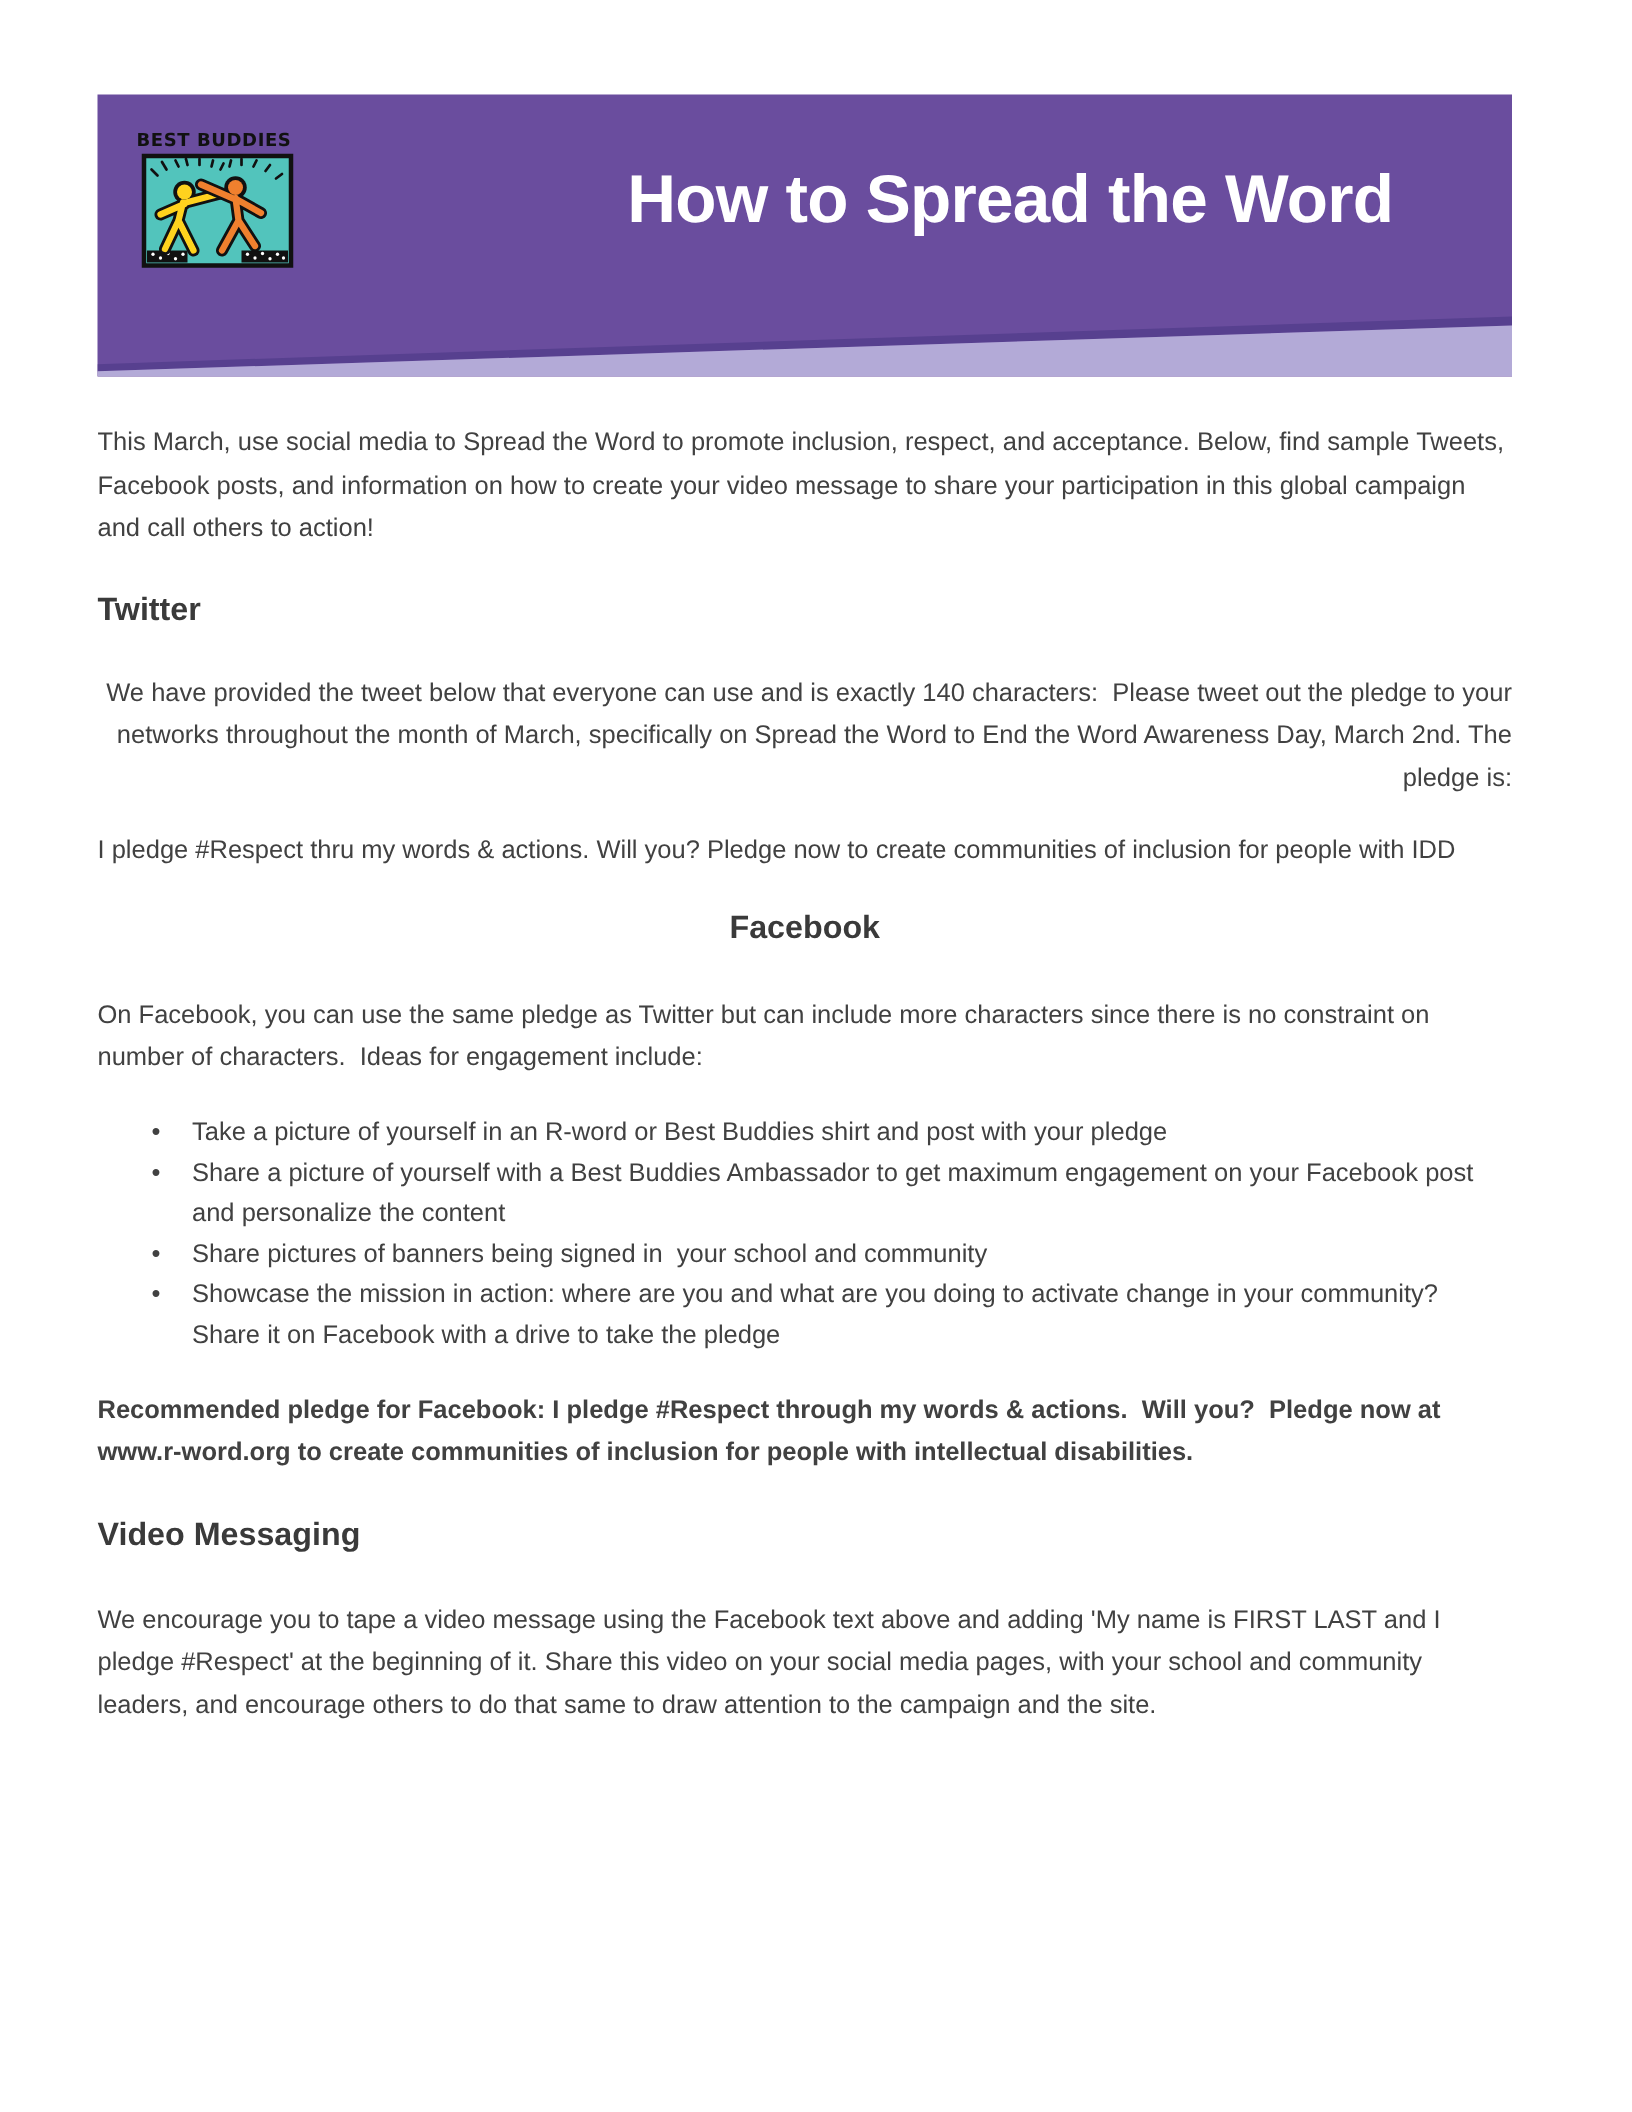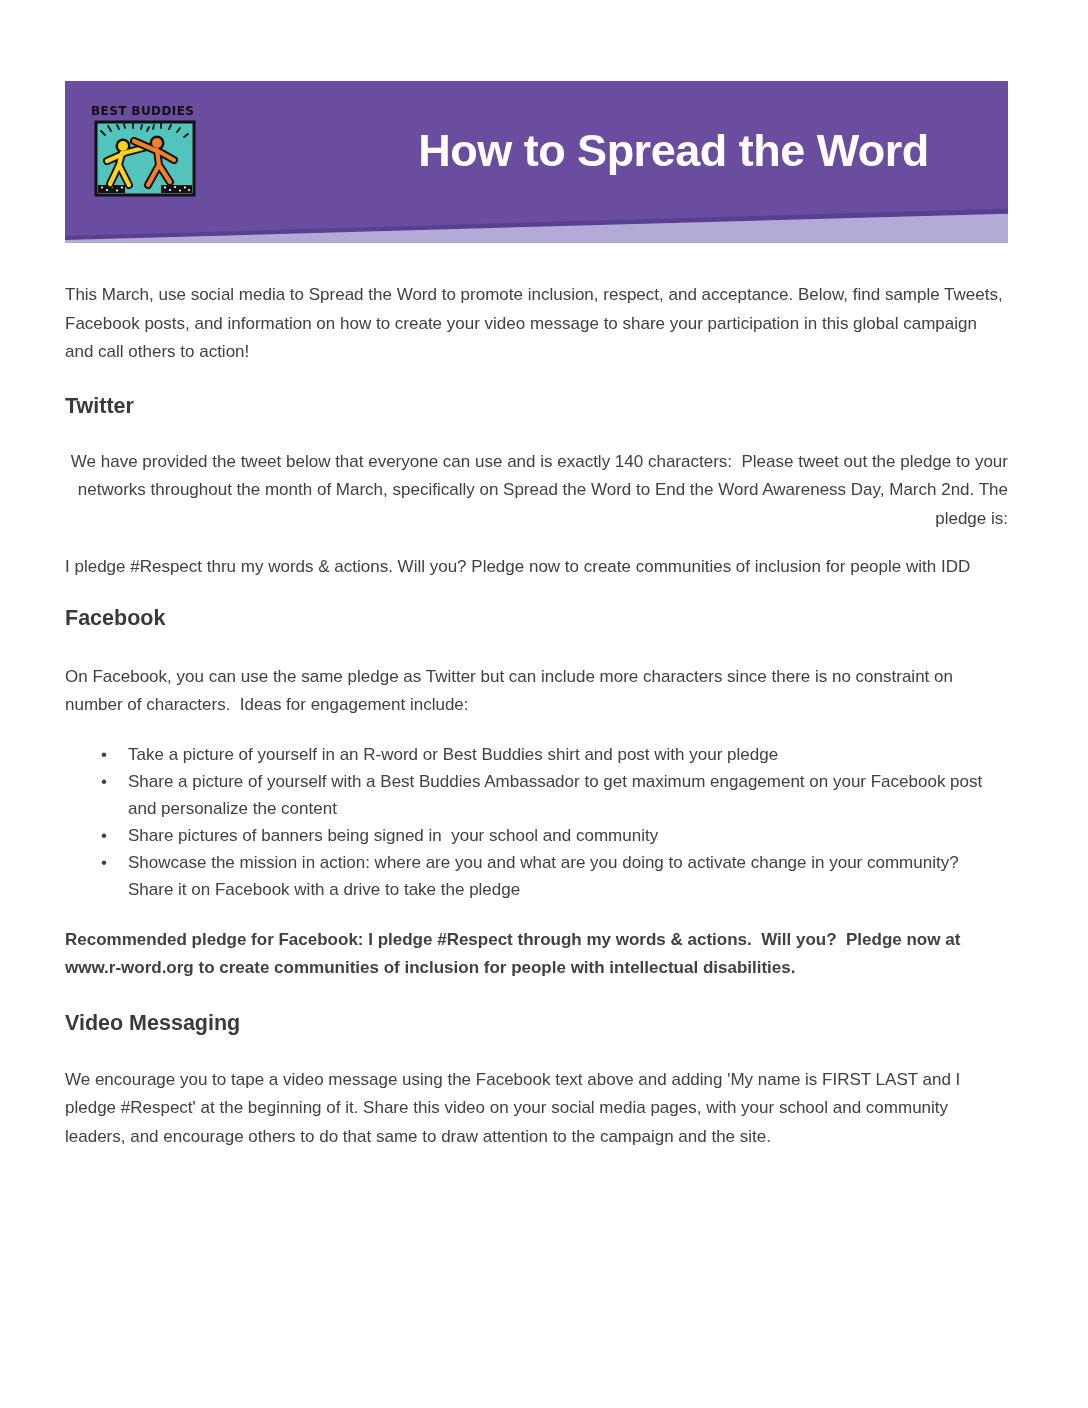--- a/index.html
+++ b/index.html
@@ -13,23 +13,22 @@
     position: relative;
     overflow: hidden;
   }
 
   
   .banner {
     position: absolute;
     left: 65px;
     top: 63px;
     width: 943px;
-    height: 162px;
+    height: 188px;
     background: #6a4d9e;
-    margin-top: 18px;
   }
   .banner-wedge {
     position: absolute;
     left: 0; top: 0;
     width: 100%; height: 100%;
     display: block;
   }
   .banner-title {
     position: absolute;
     left: 290px;
@@ -70,21 +69,21 @@
     margin: 0;
     font-size: 21.5px;
     line-height: 24px;
     font-weight: 700;
     color: #3a3a3a;
   }
   .intro            { margin-top: 58px !important; }
   .h-twitter        { margin-top: 27px !important; }
   .p-twitter        { margin-top: 30px !important; text-align: right; }
   .p-pledge         { margin-top: 20px !important; }
-  .h-facebook       { margin-top: 24px !important; }
+  .h-facebook       { margin-top: 24px !important; text-align: center; }
   .p-facebook       { margin-top: 33px !important; }
   .ideas-list {
     list-style: none;
     margin: 21px 0 0 0;
     padding: 0;
   }
   .ideas-list li {
     position: relative;
     padding-left: 63px;
     font-size: 17px;

